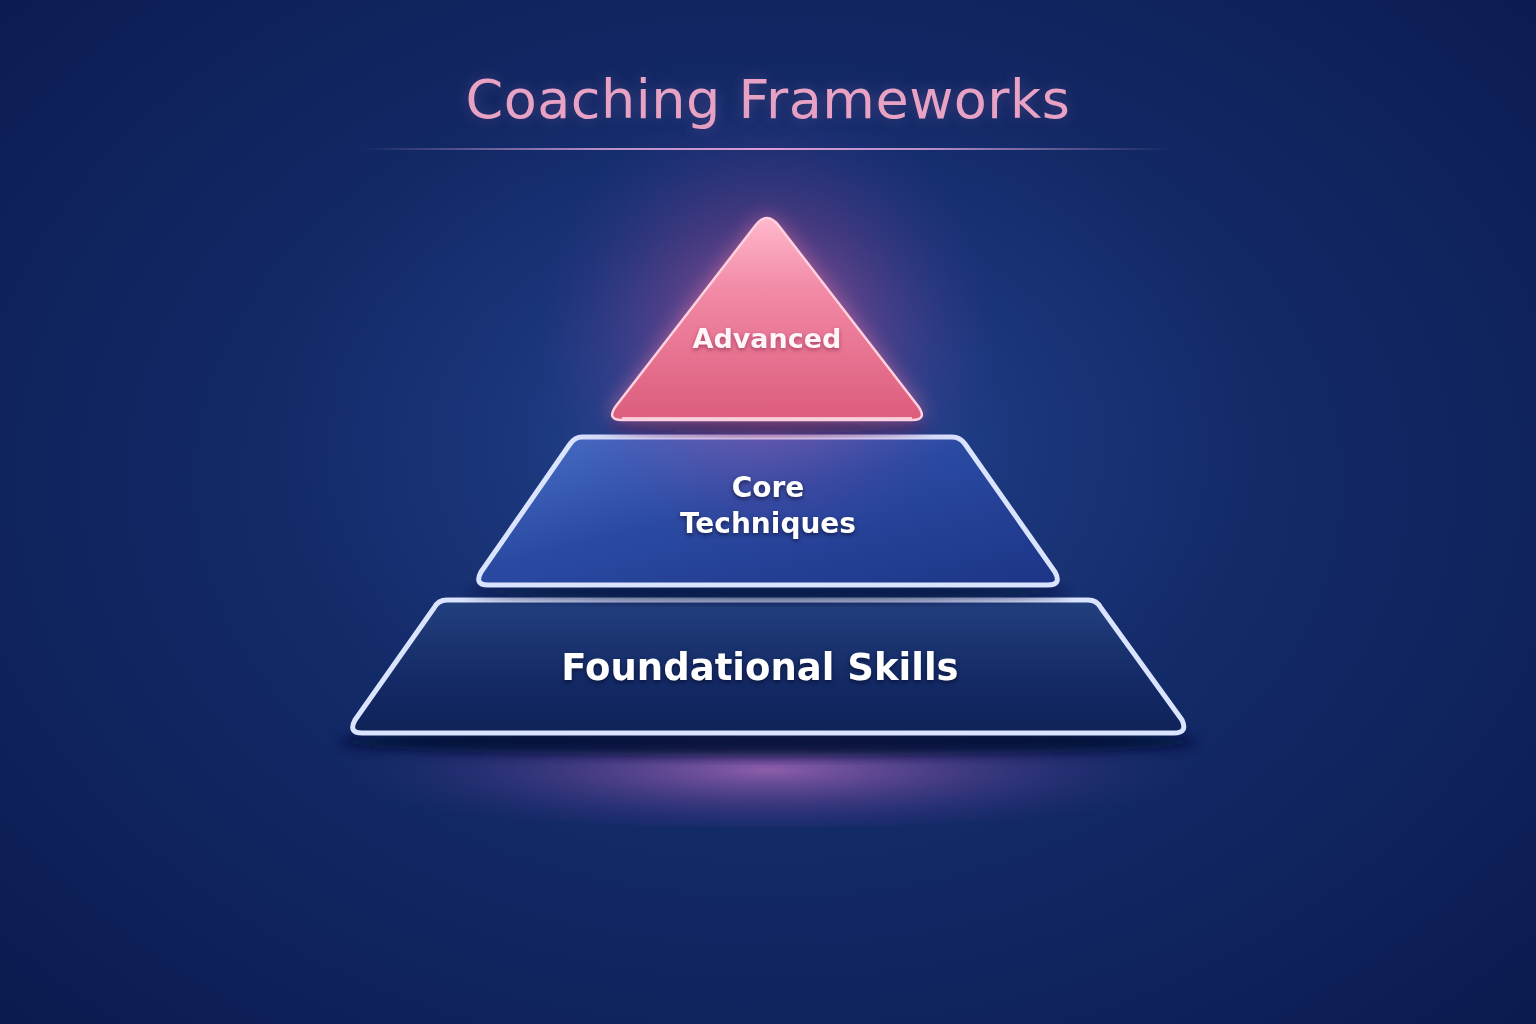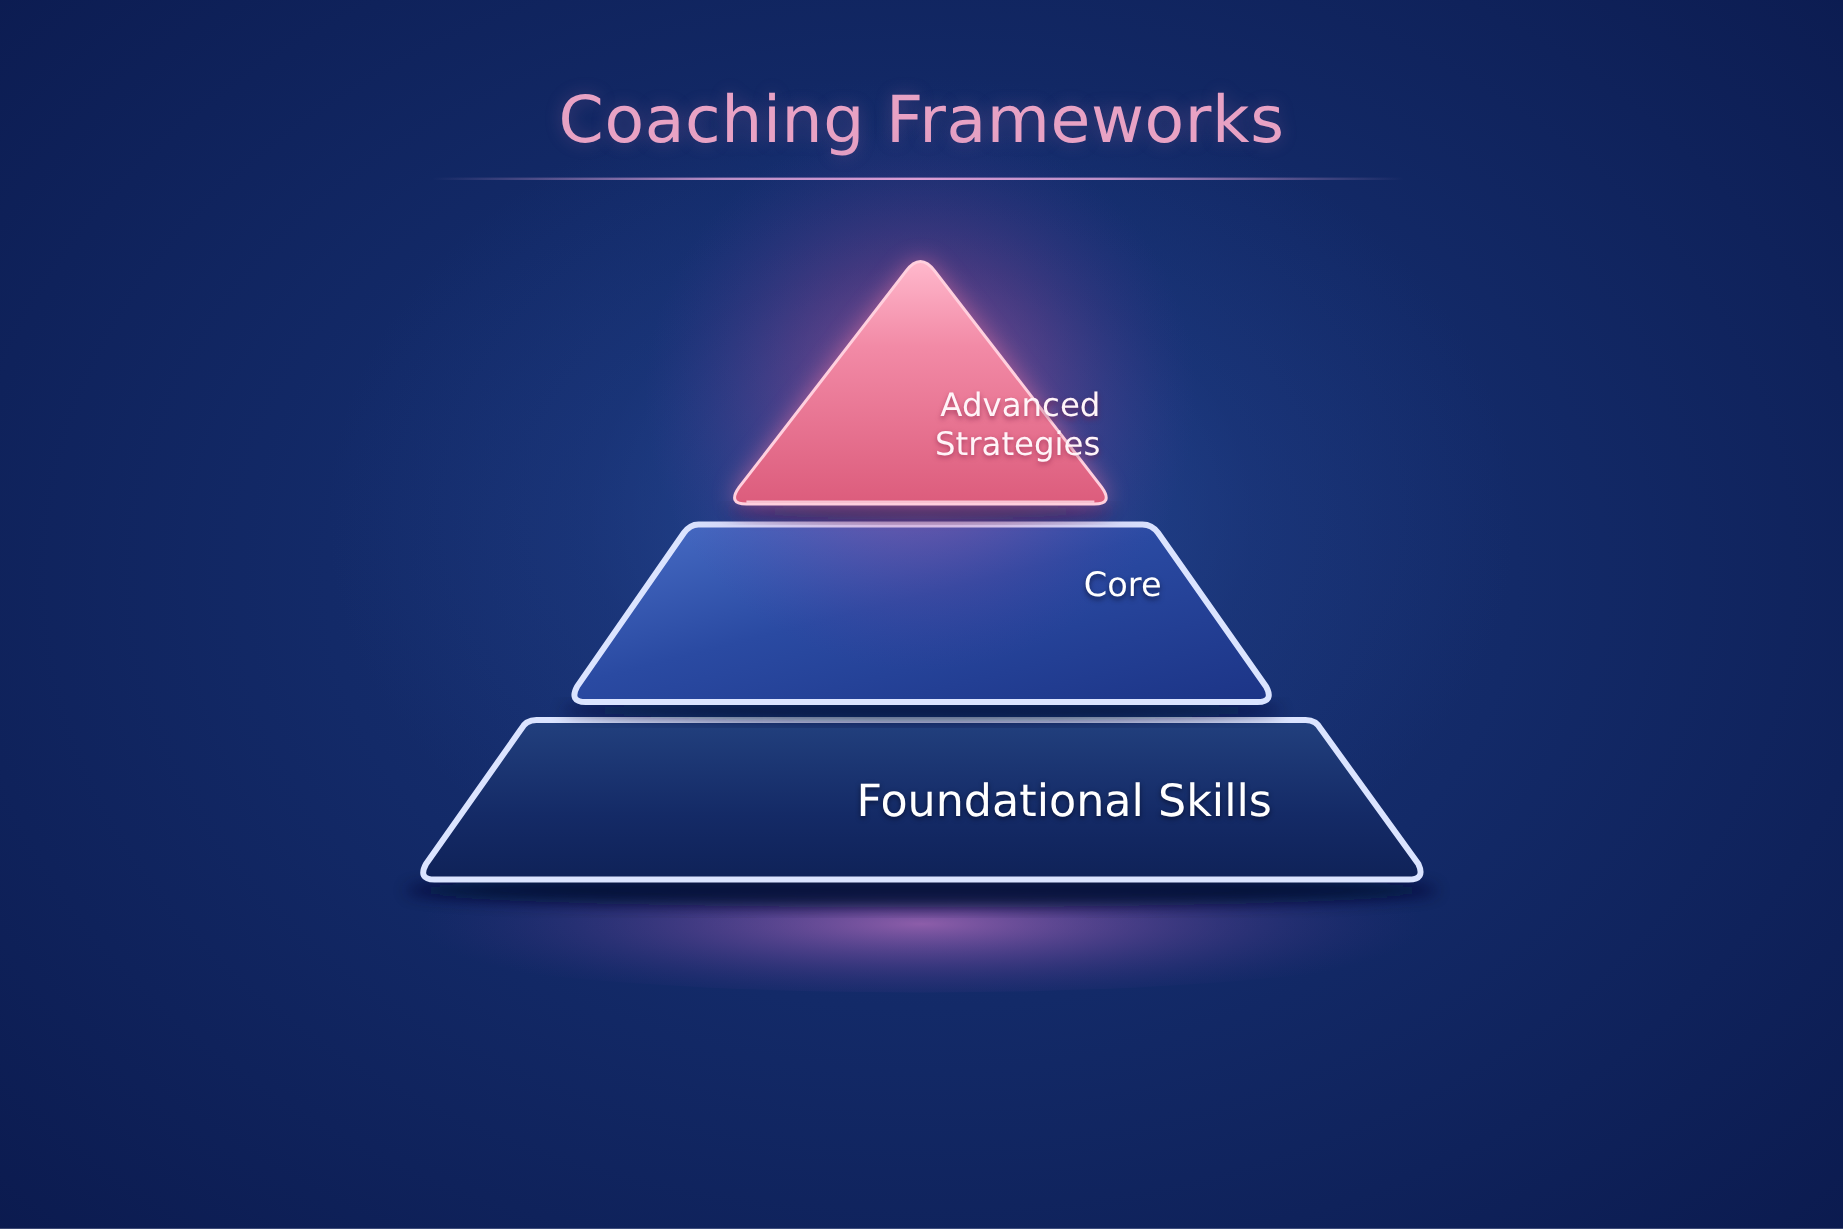--- a/index.html
+++ b/index.html
@@ -40,24 +40,24 @@
       height: 2px;
       background: linear-gradient(90deg, rgba(200,150,210,0) 0%, rgba(215,160,215,0.85) 30%, rgba(230,170,220,1) 50%, rgba(215,160,215,0.85) 70%, rgba(200,150,210,0) 100%);
     }
     svg.pyramid {
       position: absolute;
       left: 0; top: 0;
       width: 1536px; height: 1024px;
     }
     .label {
       position: absolute;
-      text-align: right;
+      text-align: center;
       color: #ffffff;
       font-family: "DejaVu Sans", "Liberation Sans", sans-serif;
-      font-weight: normal;
+      font-weight: bold;
       text-shadow: 0 2px 4px rgba(0,0,20,0.55);
       line-height: 1.18;
     }
     .label.top {
       left: 617px; width: 300px;
       top: 323px;
       font-size: 27px;
       color: #fff4f8;
       text-shadow: 0 2px 4px rgba(120,20,60,0.55);
     }
@@ -145,24 +145,24 @@
 
     <g>
       <path d="M 755 226 Q 767 210 779 226 L 918 406 Q 928 420 912 420 L 622 420 Q 606 420 616 406 Z" fill="#ff7aa8" opacity="0.55" filter="url(#softGlow)"></path>
       <path d="M 755 226 Q 767 210 779 226 L 918 406 Q 928 420 912 420 L 622 420 Q 606 420 616 406 Z" fill="url(#triFill)" stroke="#ffd0de" stroke-width="2.5" stroke-linejoin="round"></path>
       <path d="M 622 418 L 912 418" stroke="#ffe0ea" stroke-width="2" opacity="0.8"></path>
     </g>
   </svg>
 
   <div class="label top">
     <div>Advanced</div>
-    <div>Strategies</div>
   </div>
 
   <div class="label mid">
     <div>Core</div>
+    <div>Techniques</div>
   </div>
 
   <div class="label bot">
     <div>Foundational Skills</div>
   </div>
 
 </div>
 
 </body></html>

